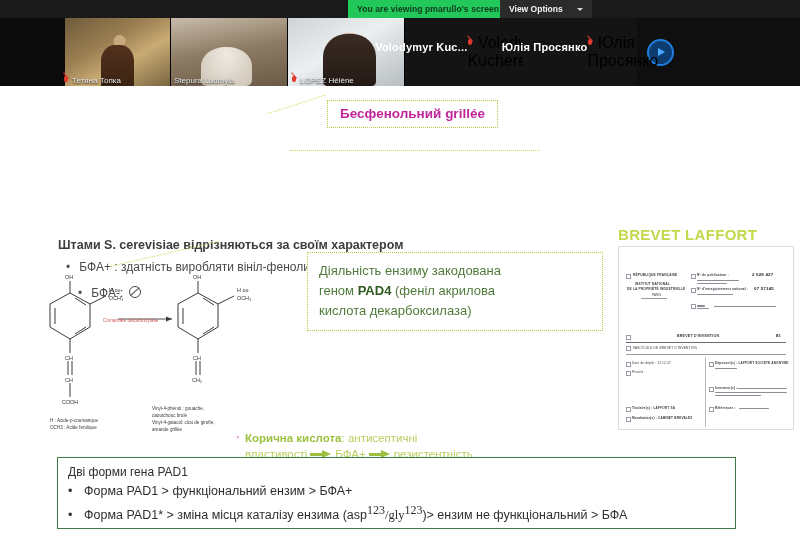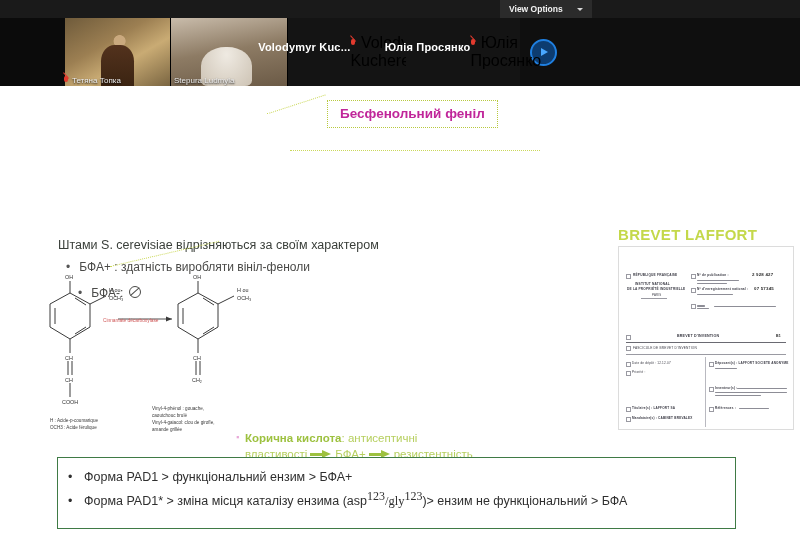--- a/index.html
+++ b/index.html
@@ -107,21 +107,21 @@
   #slide-title{
     position:absolute;left:113px;top:20px;font-size:22px;font-weight:bold;
     color:#3c6b34;letter-spacing:.2px;white-space:nowrap;
   }
   #aroma-badge{
     position:absolute;left:327px;top:14px;padding:5px 12px 6px;
     border:1.6px dotted #b8c93f;color:#c0269a;font-weight:bold;font-size:13.5px;
     white-space:nowrap;background:#fff;
   }
   #subhead{
-    position:absolute;left:58px;top:152px;font-size:12.5px;font-weight:normal;
+    position:absolute;left:58px;top:152px;font-size:12.5px;font-weight:bold;
     color:#3a3f3a;white-space:nowrap;
   }
   .blist{position:absolute;left:66px;font-size:12px;color:#4a4a48;}
   #bfa-plus{top:174px;}
   #bfa-minus{top:200px;margin-left:12px;}
   .blist .dot{display:inline-block;width:10px;color:#555;}
   .nosmell{display:inline-block;width:10px;height:10px;border:1.4px solid #4a4a48;
     border-radius:50%;position:relative;vertical-align:-1px;margin-left:2px;}
   .nosmell::after{content:"";position:absolute;left:-1px;top:4px;width:12px;height:1.4px;
     background:#4a4a48;transform:rotate(-42deg);}
@@ -187,20 +187,21 @@
   #bottom-box .h{font-size:12px;color:#2f2f2f;}
   #bottom-box .li{font-size:12.5px;color:#2f2f2f;margin-top:5px;white-space:nowrap;}
   #bottom-box .li .dot{display:inline-block;width:16px;color:#2f2f2f;}
   #bottom-box sup{font-size:12px;}
   .serif{font-family:"Liberation Serif","DejaVu Serif",serif;}
 </style>
 </head>
 <body>
 
 <div id="zoom-topbar">
+  <div id="viewing-banner">You are viewing pmarullo's screen</div>
   <div id="view-options-btn">
     <span>View Options</span>
     <span class="caret"></span>
   </div>
 </div>
 
 <div id="filmstrip">
 
   <div class="tile" style="width:170px;background:#0b0b0b">
     <div class="vid scene1" style="left:65px;right:0;">
@@ -215,20 +216,30 @@
   <div class="tile active" style="width:116px">
     <div class="vid scene2">
         <div class="p"></div>
       </div>
     <div class="nm">
       <span>Stepura Ludmyla</span>
     </div>
   </div>
 
 
+  <div class="tile" style="width:116px">
+    <div class="vid scene4">
+        <div class="f"></div>
+        <div class="p"></div>
+      </div>
+    <div class="nm">
+      <span class="micmute"></span>
+      <span>LOPEZ Hélène</span>
+    </div>
+  </div>
 
   <div class="namecard" style="width:118px">
     <div class="big">Volodymyr  Kuc...</div>
     <div class="nm">
       <span class="micmute"></span>
       <span>Volodymyr Kucherenko</span>
     </div>
   </div>
 
   <div class="namecard" style="width:114px">
@@ -239,21 +250,21 @@
     </div>
   </div>
 
   <div id="next-arrow">
     <span class="circle"></span>
   </div>
 </div>
 
 <div id="slide">
 
-  <div id="aroma-badge">Бесфенольний феніл</div>
+  <div id="aroma-badge">Бесфенольний grillée</div>
 
   <div class="dotline" style="left:265px;top:18px;width:62px;transform:rotate(-18deg);"></div>
   <div class="dotline" style="left:290px;top:64px;width:250px;"></div>
 
   <div id="subhead">Штами S. cerevisiae відрізняються за своїм характером</div>
 
   <div class="blist" id="bfa-plus">
     <span class="dot">•</span>
     <span>БФА+ : здатність виробляти  вініл-феноли</span>
   </div>
@@ -309,20 +320,25 @@
   <div id="enzyme-label">Cinnamate décarboxylase</div>
   <div class="chem-cap" id="cap-left">H : Acide-p-coumarique
 OCH3 : Acide férulique</div>
   <div class="chem-cap" id="cap-right">Vinyl-4-phénol : gouache,
 caoutchouc brulé
 Vinyl-4-gaiacol: clou de girofle,
 amande grillée</div>
 
   <div class="dotline" style="left:110px;top:180px;width:112px;transform:rotate(-13deg);transform-origin:left center;"></div>
 
+  <div id="pad4-box">
+    <div>Діяльність ензиму закодована</div>
+    <div><span>геном </span><b>PAD4</b><span> (феніл акрилова</span></div>
+    <div>кислота декарбоксилаза)</div>
+  </div>
 
   <div id="lightlist">
     <div>
       <span class="sq">▪</span><b>Корична кислота</b><span>: антисептичні</span>
       <div style="padding-left:9px;white-space:nowrap">
         <span>властивості</span><span class="arrowg"></span><span>БФА+</span><span class="arrowg"></span><span>резистентність</span>
       </div>
     </div>
     <div style="margin-top:2px">
       <span class="sq">▪</span><span>Виробництво пива, вина:</span>
@@ -381,20 +397,21 @@
     <div class="pcap" style="left:96px;top:139px;font-size:3.1px">Inventeur(s) :</div>
     <div class="pl" style="left:118px;top:141px;width:50px;height:.9px"></div>
     <div class="pl" style="left:96px;top:145px;width:72px;height:.9px"></div>
     <div class="pl" style="left:96px;top:148px;width:46px;height:.9px"></div>
     <span class="pcheck" style="left:90px;top:160px"></span>
     <div class="pcap" style="left:96px;top:159px;font-size:3.1px">Références :</div>
     <div class="pl" style="left:120px;top:161px;width:30px;height:.9px"></div>
   </div>
 
   <div id="bottom-box">
+    <div class="h">Дві форми гена PAD1</div>
     <div class="li">
       <span class="dot">•</span><span>Форма PAD1 &gt;  функціональний ензим &gt; БФА+</span>
     </div>
     <div class="li">
       <span class="dot">•</span><span>Форма PAD1*  &gt; зміна місця каталізу ензима  (asp</span><sup class="serif">123</sup><span class="serif">/gly</span><sup class="serif">123</sup><span>)&gt;  ензим не функціональний &gt; БФА</span>
     </div>
   </div>
 
 </div>
 

